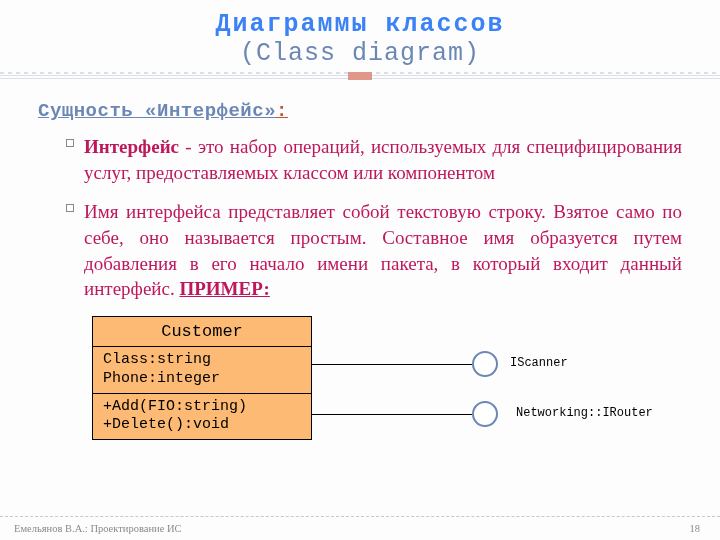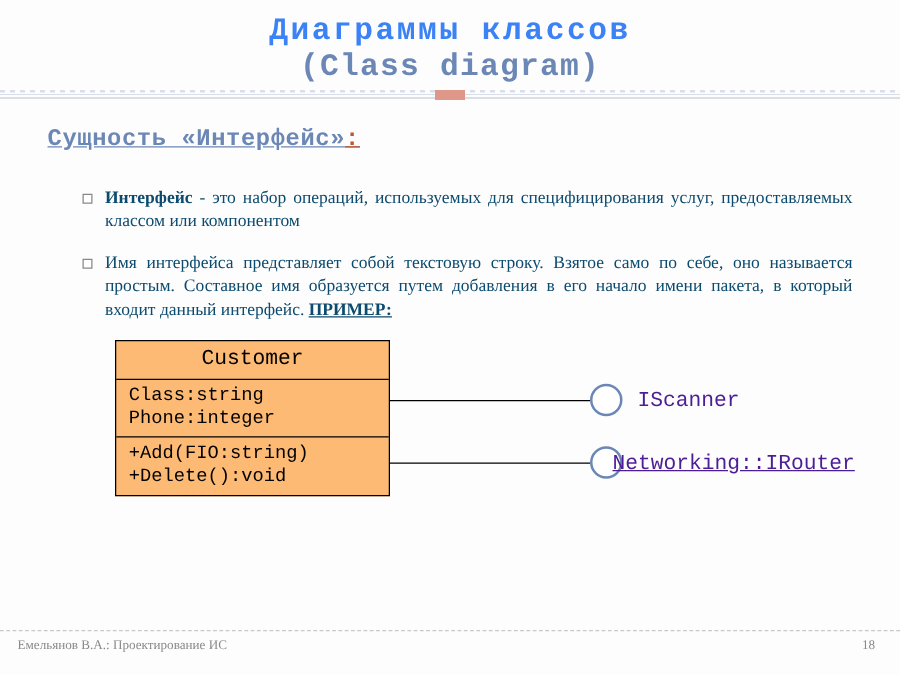--- a/index.html
+++ b/index.html
@@ -12,21 +12,21 @@
   }
   .title-block { text-align: center; padding: 10px 0 4px; }
   .title-line1 {
     font-family: 'Courier New', monospace;
     font-size: 25px; font-weight: bold;
     letter-spacing: 2px;
     color: #3b82f6;
   }
   .title-line2 {
     font-family: 'Courier New', monospace;
-    font-size: 25px; font-weight: bold;
+    font-size: 25px; font-weight: normal;
     letter-spacing: 1px;
     color: #6b87b5;
   }
   .dash-band {
     height: 10px;
     background:
       linear-gradient(to bottom, transparent 3px, #bcc6d9 3px, #bcc6d9 4px, transparent 4px, transparent 6px, #bcc6d9 6px, #bcc6d9 7px, transparent 7px),
       repeating-linear-gradient(to right, #bcc6d9 0 4px, transparent 4px 8px);
     background-size: 100% 100%, 8px 2px;
     background-position: 0 0, 0 0;
@@ -39,30 +39,30 @@
     width: 24px; height: 8px;
     background: #c7452c;
     transform: translateX(-50%);
   }
   .content { padding: 18px 38px 0 38px; }
   .subhead {
     font-family: 'Courier New', monospace;
     font-size: 19px; font-weight: bold;
     color: #6b87b5;
     text-decoration: underline;
-    margin-bottom: 28px;
+    margin-bottom: 12px;
     letter-spacing: .5px;
   }
   .subhead-colon { color: #c2552e; text-decoration: underline; }
   ul.points { list-style: none; padding-left: 28px; }
   ul.points li {
     position: relative;
-    font-size: 14px;
+    font-size: 19px;
     line-height: 1.35;
-    color: #0c4a6e;
+    color: #be185d;
     text-align: justify;
     margin-bottom: 14px;
     padding-left: 18px;
   }
   ul.points li::before {
     content: "";
     position: absolute; left: 0; top: 5px;
     width: 6px; height: 6px;
     border: 1px solid #888;
     background: #fff;
@@ -93,27 +93,27 @@
   .lolli {
     position: absolute;
     width: 26px; height: 26px;
     border: 2px solid #6b87b5;
     border-radius: 50%;
     background: #fff;
   }
   .iface-label {
     position: absolute;
     font-family: 'Courier New', monospace;
-    font-size: 17px;
-    color: #4c1d95;
+    font-size: 12px;
+    color: #000000;
   }
 
   .footer {
     position: absolute;
-    left: 0; right: 0; bottom: 12px;
+    left: 0; right: 0; bottom: 0;
     height: 24px;
     border-top: 1px dashed #c8c8c8;
     font-size: 10.5px;
     color: #8a8a8a;
     display: flex;
     justify-content: space-between;
     align-items: center;
     padding: 0 20px 0 14px;
     background: #fdfdfd;
   }
@@ -156,20 +156,20 @@
         <div>+Delete():void</div>
       </div>
     </div>
 
     <div class="wire" style="left:220px; top:48px; width:160px;"></div>
     <div class="lolli" style="left:380px; top:35px;"></div>
     <div class="iface-label" style="left:418px; top:40px;">IScanner</div>
 
     <div class="wire" style="left:220px; top:98px; width:160px;"></div>
     <div class="lolli" style="left:380px; top:85px;"></div>
-    <div class="iface-label" style="left:398px; top:90px;text-decoration:underline;">Networking::IRouter</div>
+    <div class="iface-label" style="left:424px; top:90px;">Networking::IRouter</div>
   </div>
 </div>
 
 <div class="footer">
   <span>Емельянов В.А.: Проектирование ИС</span>
   <span>18</span>
 </div>
 
 </body></html>

